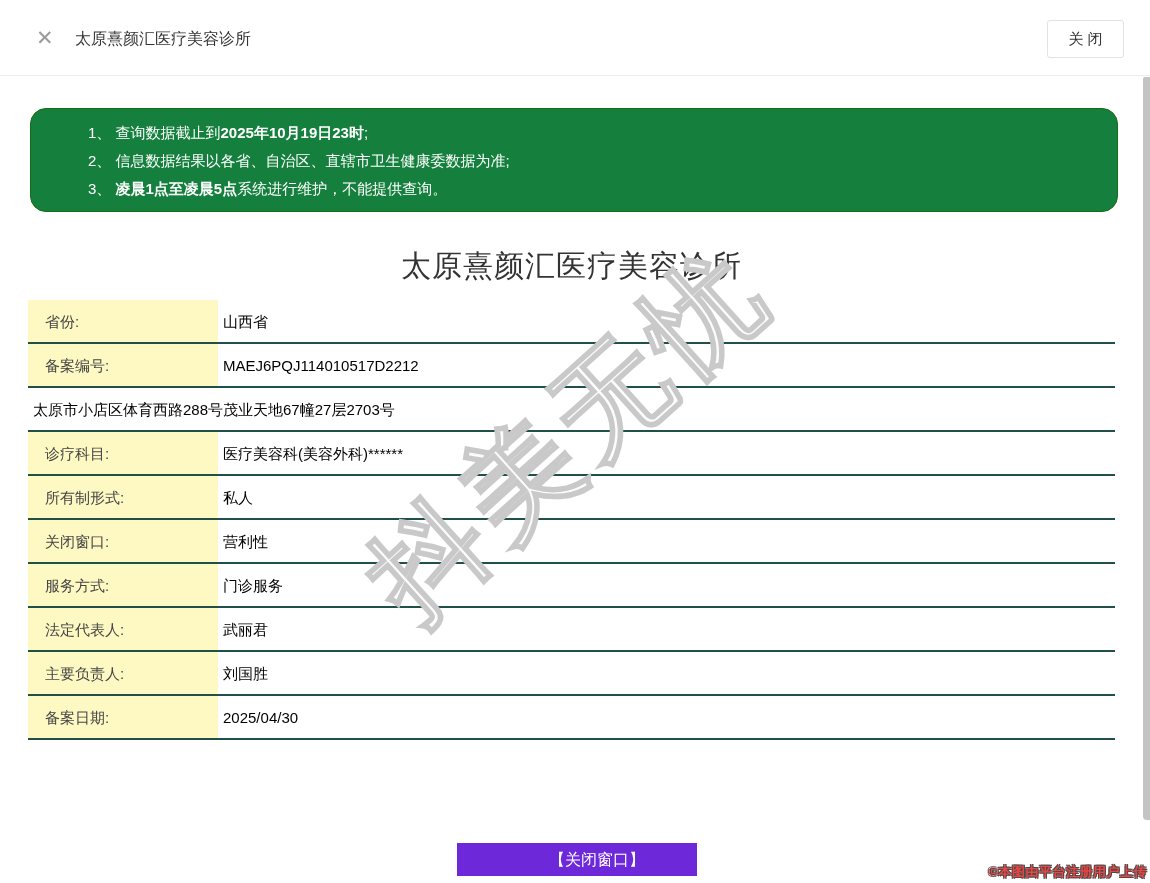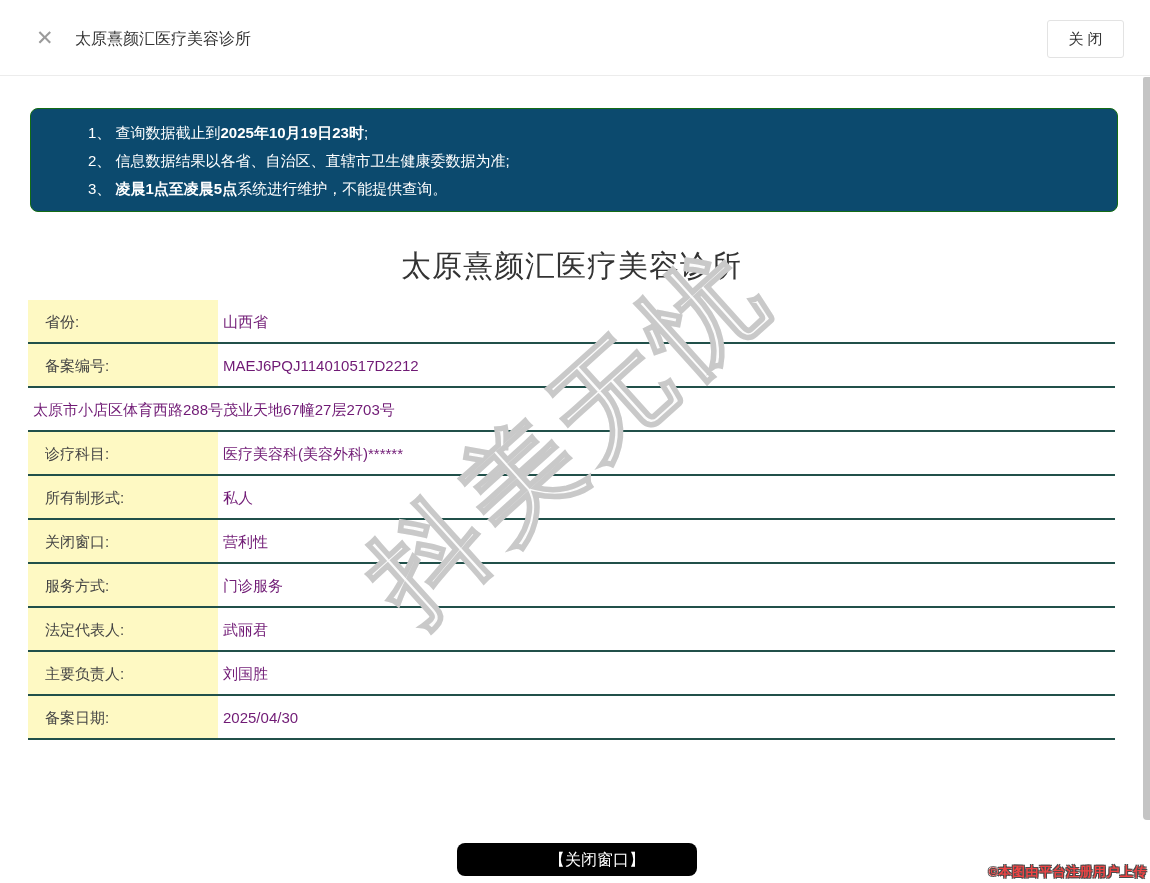--- a/index.html
+++ b/index.html
@@ -31,21 +31,21 @@
     background:#fff; border:1px solid #e3e3e3; border-radius:3px;
     font-size:15px; color:#333; text-align:center; line-height:36px;
     cursor:pointer;
     font-family:inherit;
     margin-left:38px;
   }
 
   
   .notice {
     position:absolute; left:30px; top:108px; width:1088px; height:104px;
-    background:#0c4a6e; border:1px solid #146c14; border-radius:8px;
+    background:#15803d; border:1px solid #146c14; border-radius:16px;
     color:#fff; font-size:15px; line-height:28px;
     padding:10px 10px 0 57px;
   }
   .notice b { font-weight:700; }
 
   
   .main-title {
     position:absolute; left:28px; top:246px; width:1087px;
     text-align:center; font-size:30px; color:#333; font-weight:400;
     letter-spacing:1px;
@@ -54,39 +54,39 @@
   
   .info-table { position:absolute; left:28px; top:300px; width:1087px; }
   .info-row { display:flex; height:44px; border-bottom:2px solid #21504a; }
   .cell-label {
     width:190px; background:#fef9c3;
     line-height:44px; padding-left:17px;
     font-size:15px; color:#444;
   }
   .cell-value {
     flex:1; line-height:44px; padding-left:5px;
-    font-size:15px; color:#701a75;
+    font-size:15px; color:#000000;
     white-space:nowrap; overflow:hidden;
   }
 
   
   .watermark {
     position:absolute; left:570px; top:435px;
     transform:translate(-50%,-50%) rotate(-42deg);
     font-size:112px; font-weight:700; letter-spacing:10px;
     color:rgba(255,255,255,0.92);
     -webkit-text-stroke:2px #c9c9c9;
     text-shadow:0 0 1px #d4d4d4;
     white-space:nowrap; pointer-events:none; z-index:5;
   }
 
   
   .btn-close-window {
     position:absolute; left:457px; top:843px; width:240px; height:33px;
-    background:#000000; border:none; border-radius:8px;
+    background:#6d28d9; border:none; border-radius:0;
     color:#fff; font-size:16px; text-align:center; line-height:33px;
     cursor:pointer; z-index:6;
     font-family:inherit;
     padding-left:40px;
   }
 
   
   .copyright {
     position:absolute; right:3px; top:863px;
     font-size:13px; font-weight:700; color:#ef4444; letter-spacing:0.5px;

